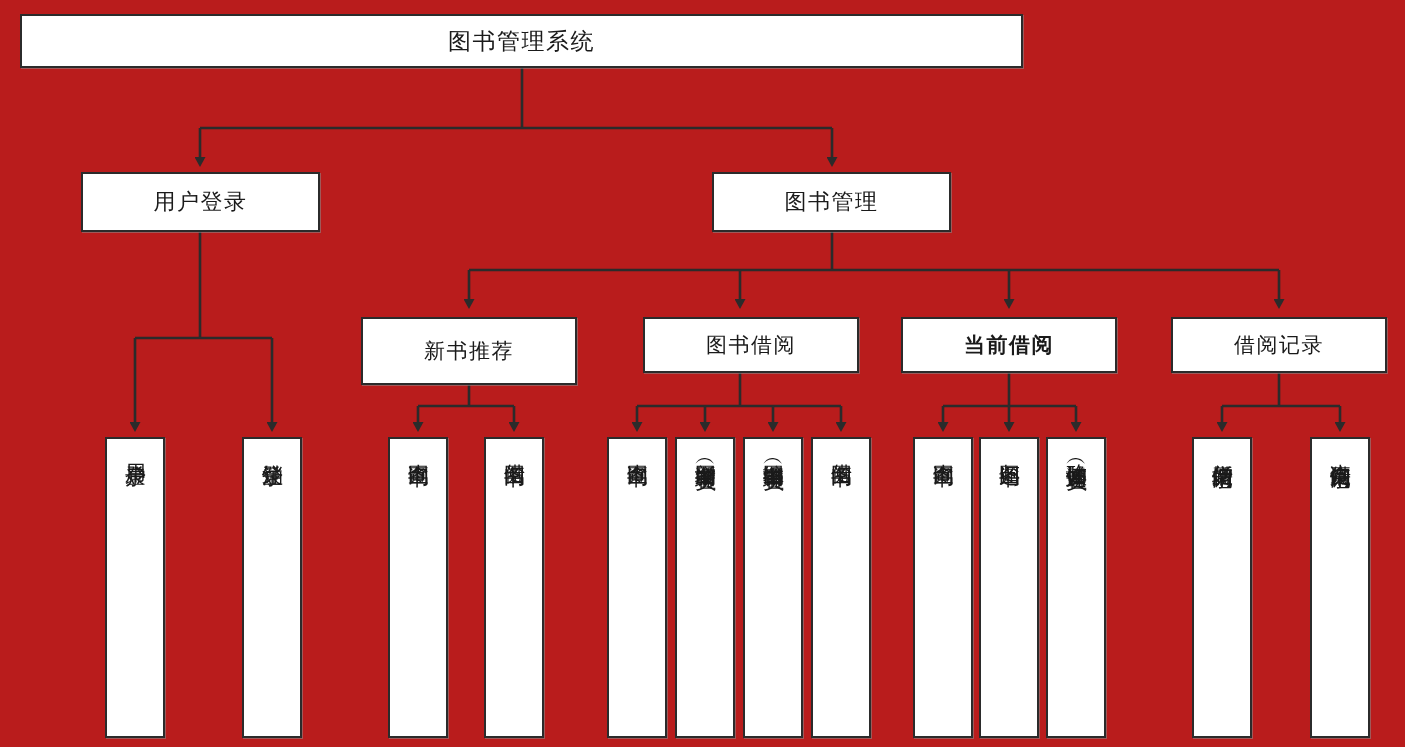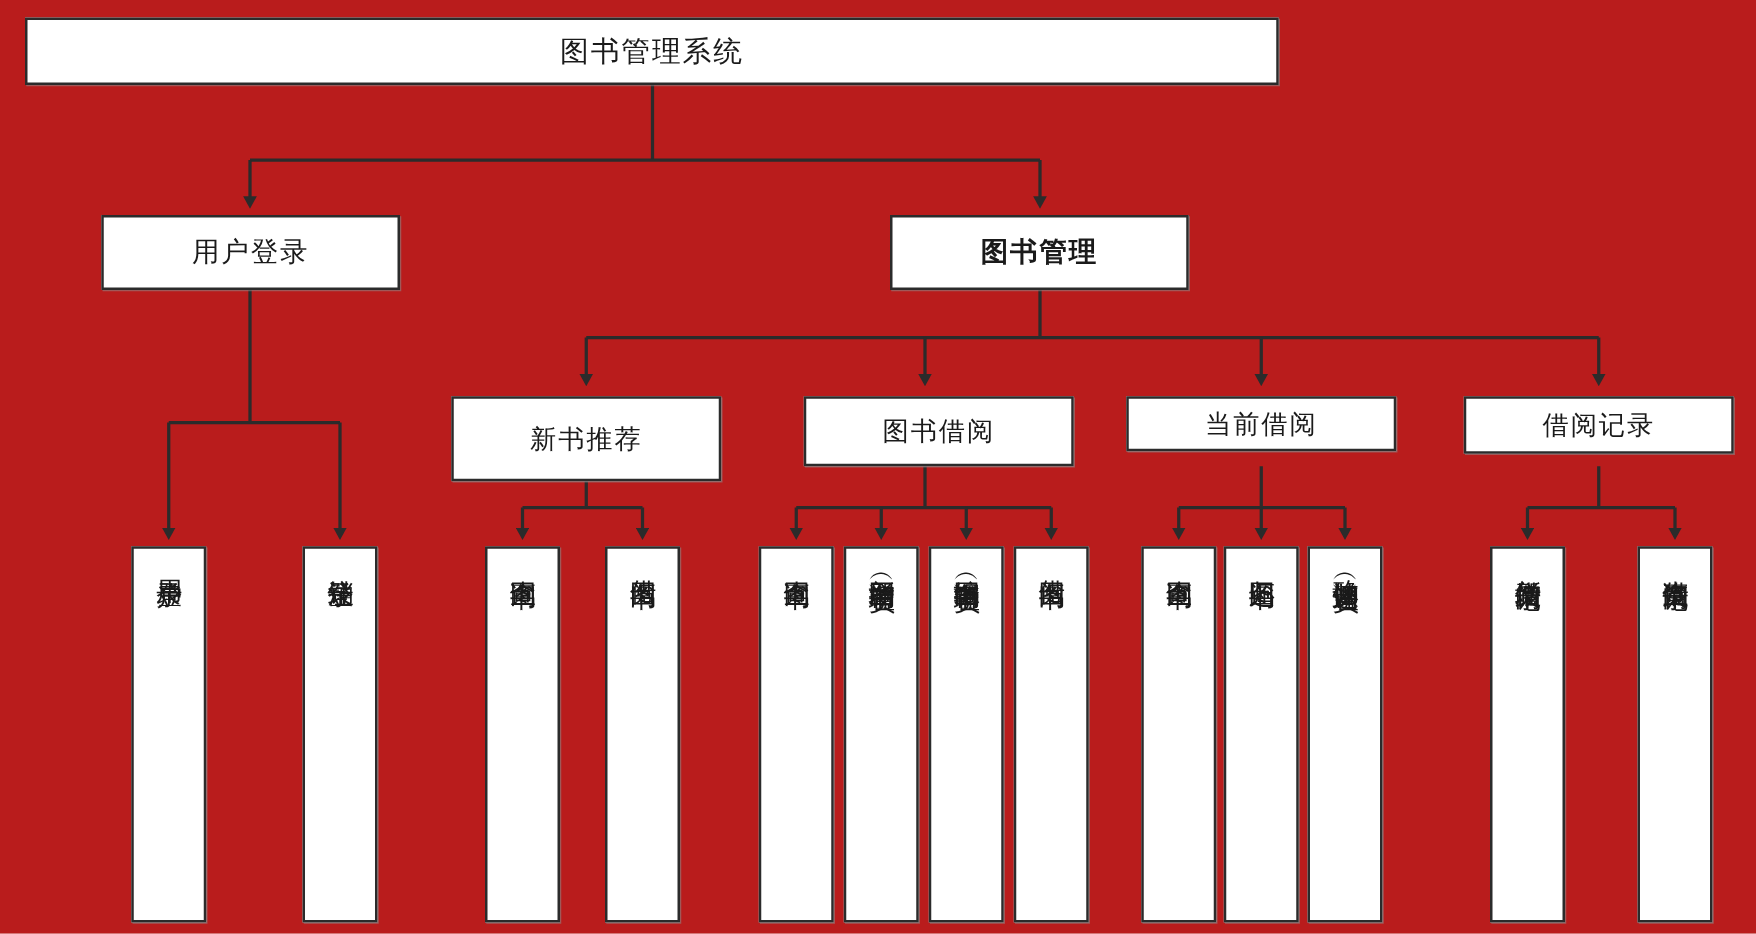--- a/index.html
+++ b/index.html
@@ -131,37 +131,37 @@
   </svg>
 
   <div class="node root" style="left:20px; top:14px; width:1003px; height:54px;">
     <span class="hlabel">图书管理系统</span>
   </div>
 
   <div class="node level1" style="left:81px; top:172px; width:239px; height:60px;">
     <span class="hlabel">用户登录</span>
   </div>
 
-  <div class="node level1" style="left:712px; top:172px; width:239px; height:60px;font-weight:bold;">
+  <div class="node level1" style="left:712px; top:172px; width:239px; height:60px;">
     <span class="hlabel">图书管理</span>
   </div>
 
   <div class="node level2" style="left:361px; top:317px; width:216px; height:68px;">
     <span class="hlabel">新书推荐</span>
   </div>
 
   <div class="node level2" style="left:632px; top:317px; width:216px; height:56px;margin-left:11px;">
     <span class="hlabel">图书借阅</span>
   </div>
 
-  <div class="node level2" style="left:901px; top:317px; width:216px; height:44px;">
+  <div class="node level2" style="left:901px; top:317px; width:216px; height:56px;font-weight:bold;">
     <span class="hlabel">当前借阅</span>
   </div>
 
-  <div class="node level2" style="left:1171px; top:317px; width:216px; height:46px;text-align:right;">
+  <div class="node level2" style="left:1171px; top:317px; width:216px; height:56px;text-align:right;">
     <span class="hlabel">借阅记录</span>
   </div>
 
   <div class="node leaf" style="left:105px; top:437px; width:60px; height:301px;">
     <span class="vlabel">用户登录</span>
   </div>
   <div class="node leaf" style="left:242px; top:437px; width:60px; height:301px;">
     <span class="vlabel">注销登录</span>
   </div>
 

